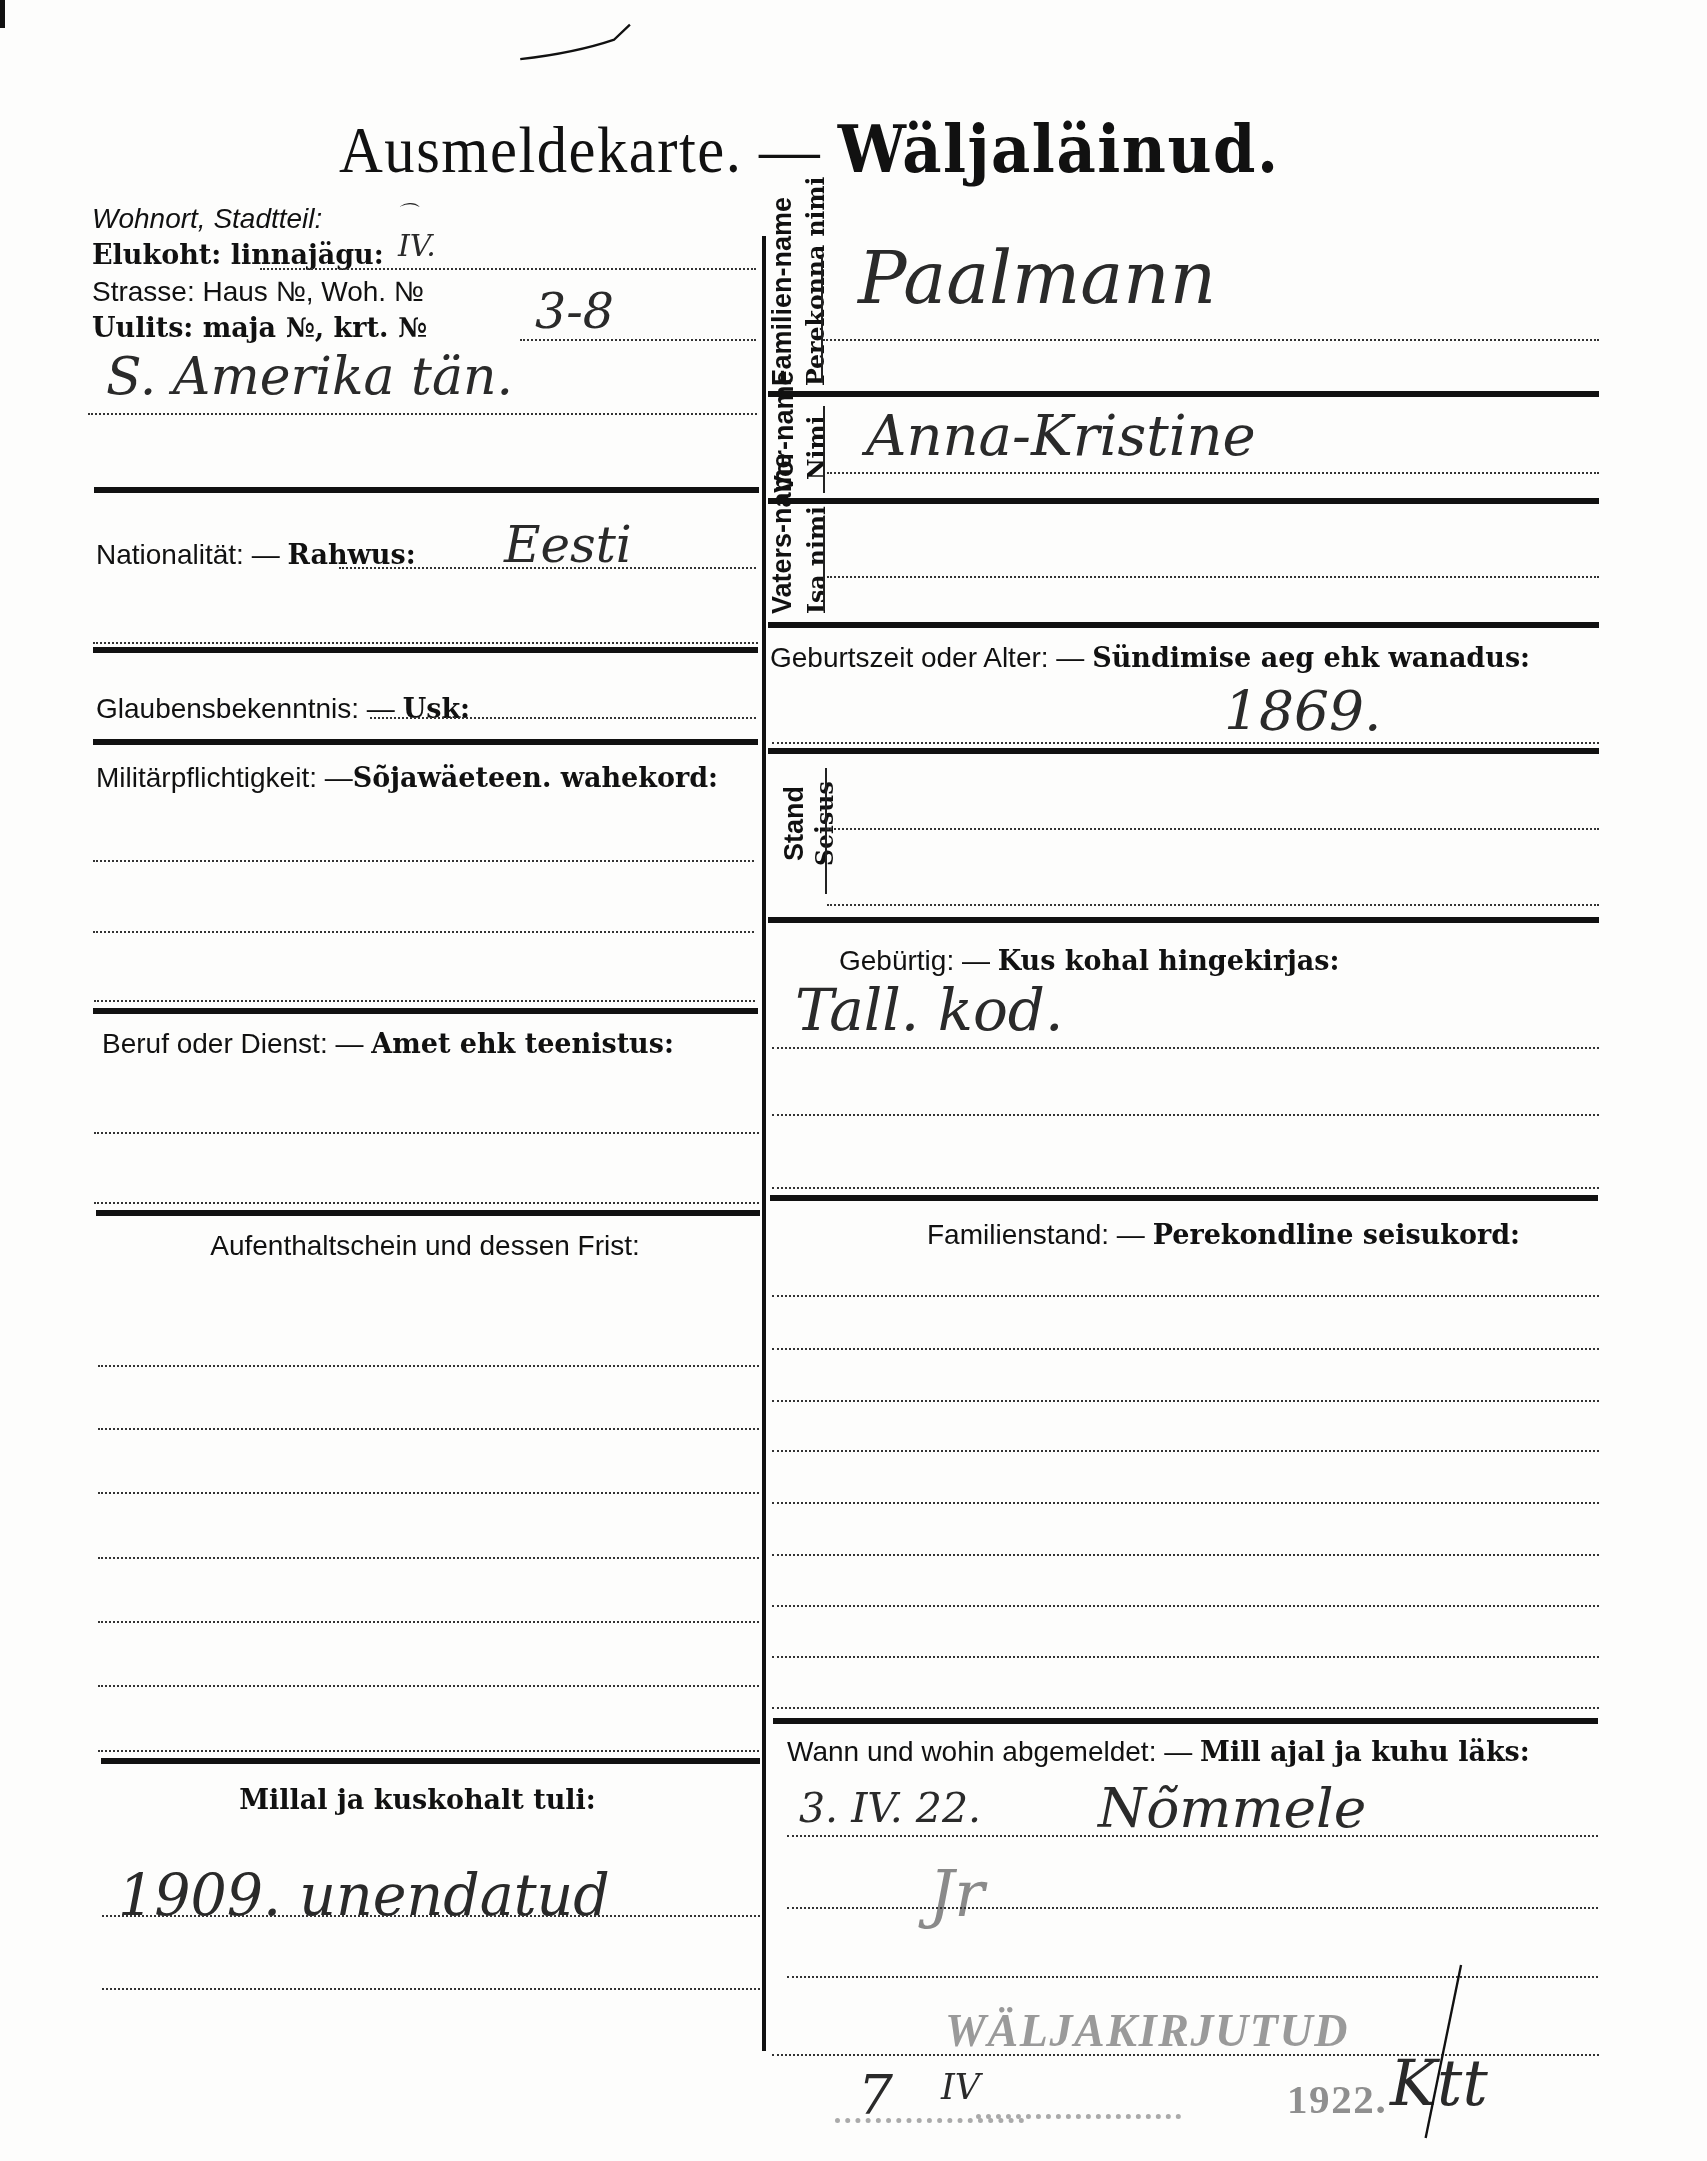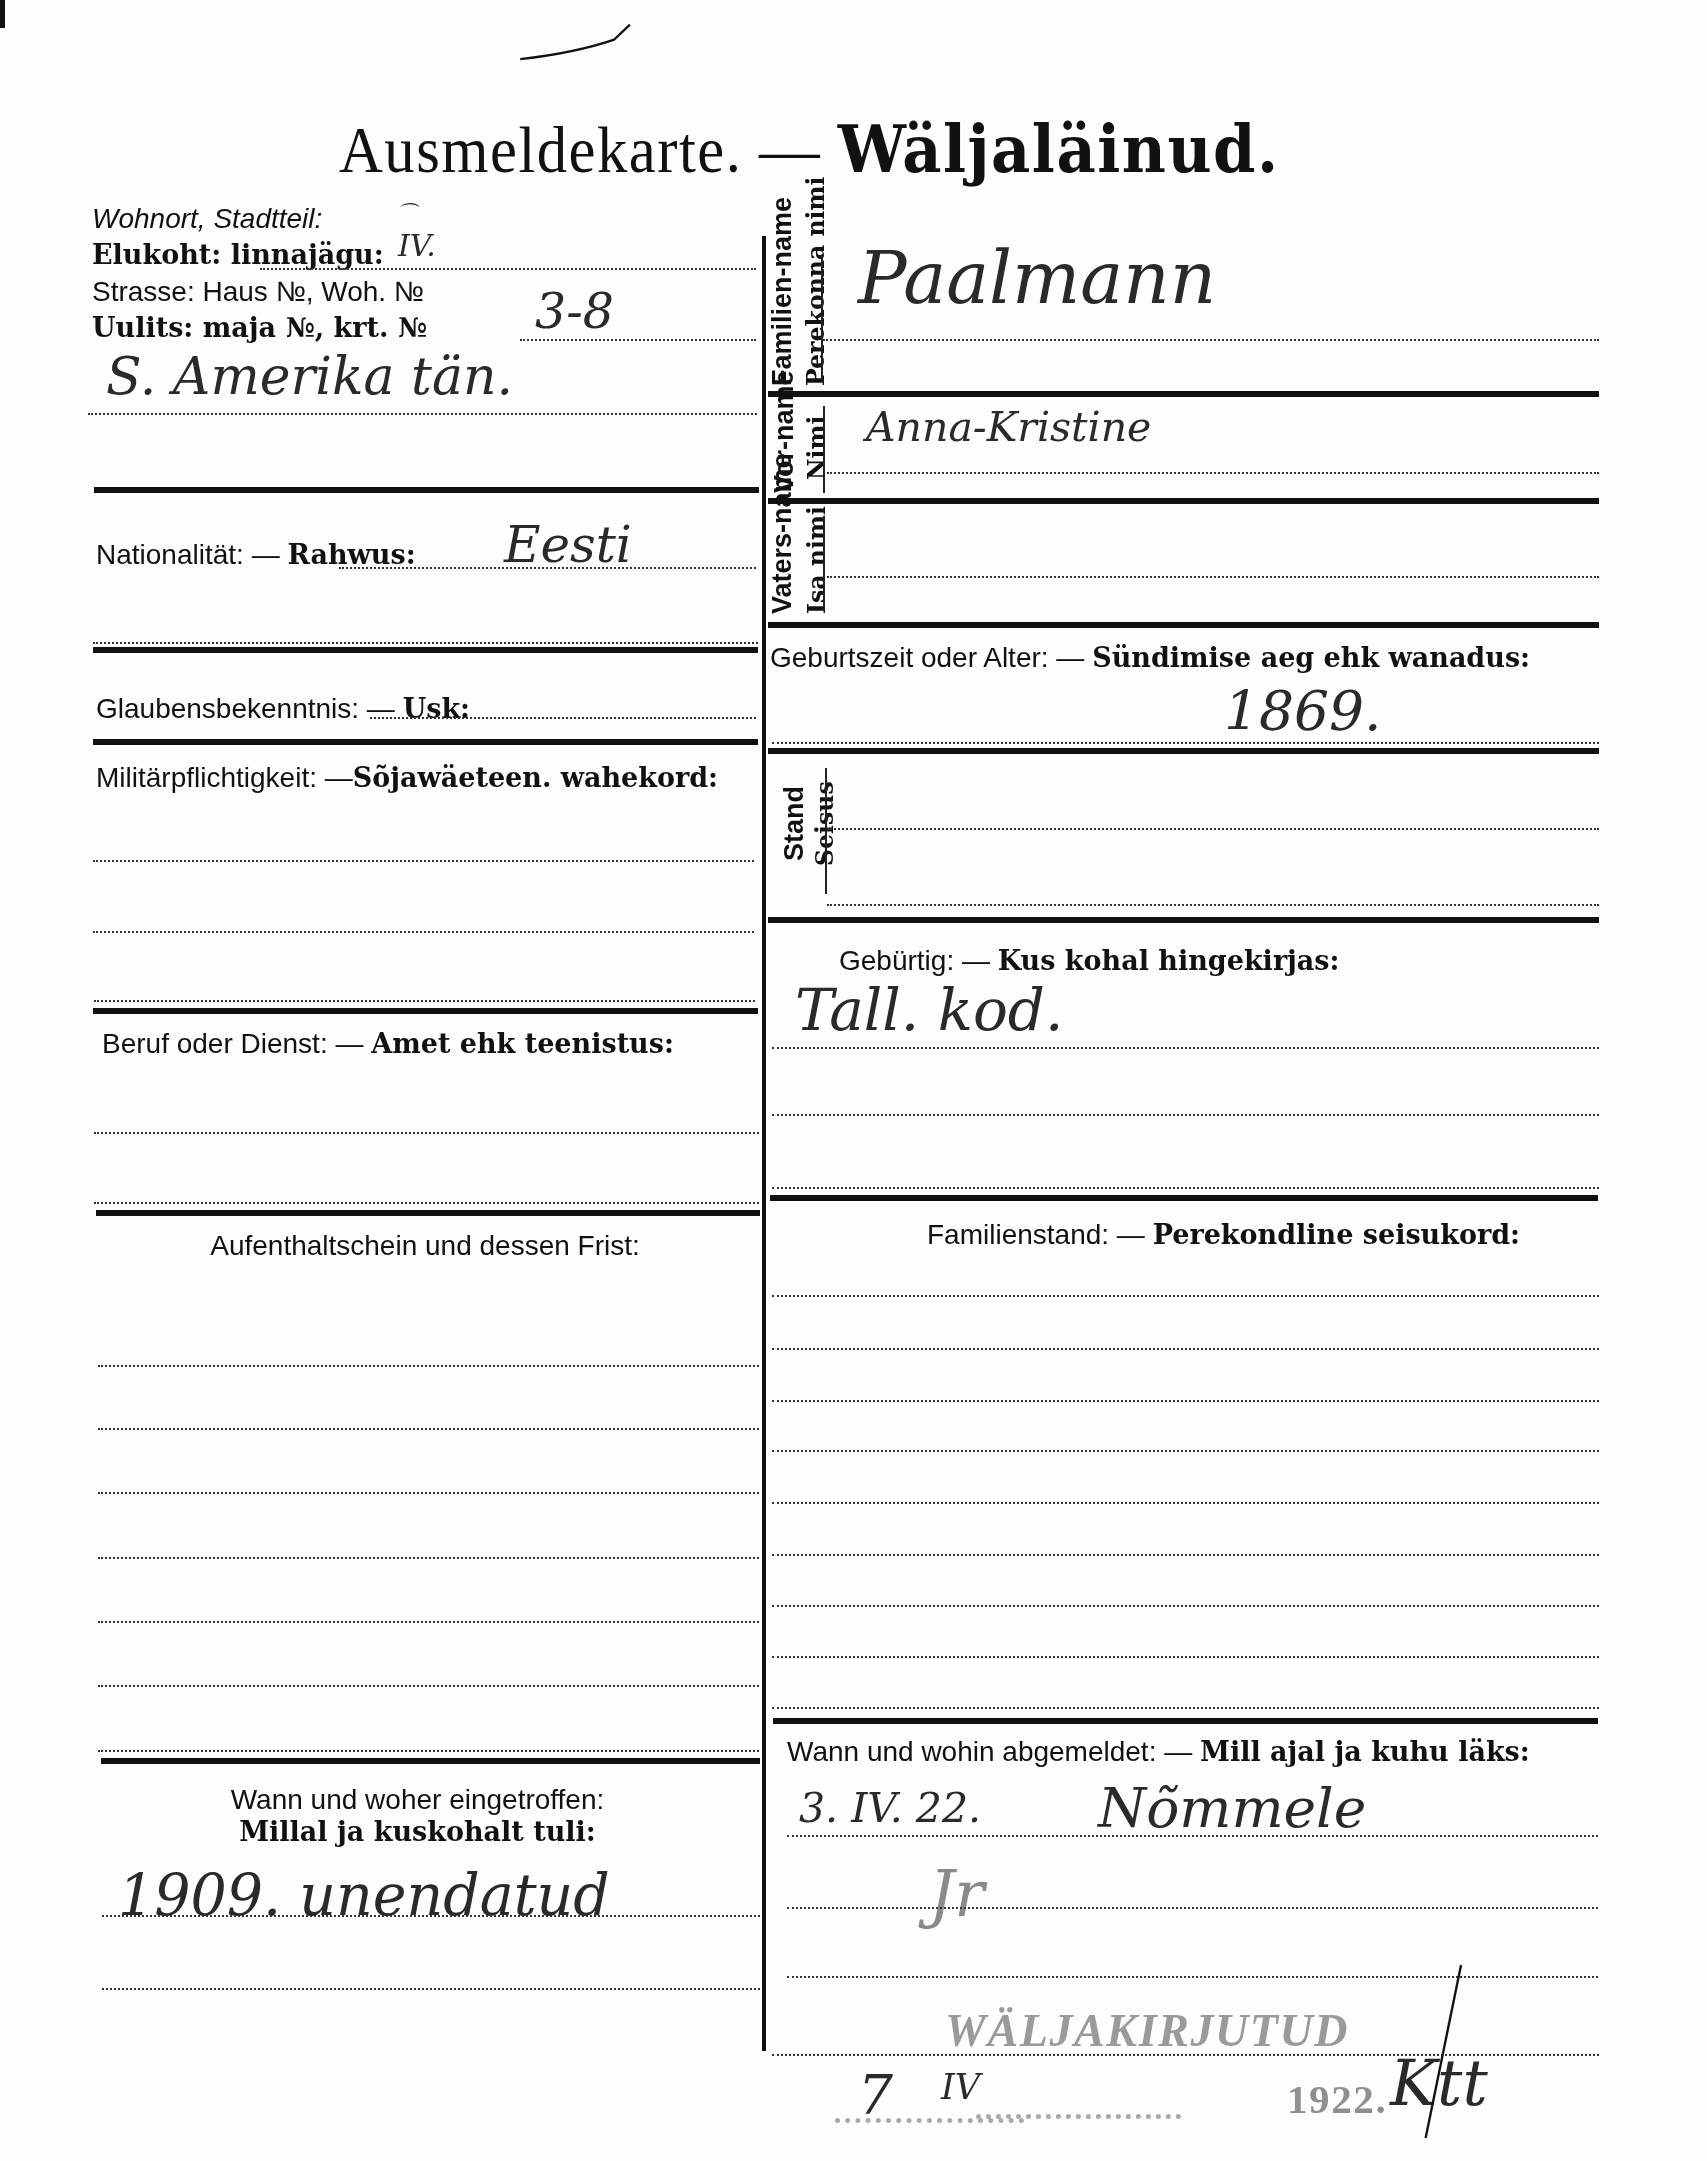--- a/index.html
+++ b/index.html
@@ -102,21 +102,20 @@
 <div class="abs hr-dot" style="left:98px;top:1365px;width:661px;"></div>
 <div class="abs hr-dot" style="left:98px;top:1428px;width:661px;"></div>
 <div class="abs hr-dot" style="left:98px;top:1492px;width:661px;"></div>
 <div class="abs hr-dot" style="left:98px;top:1557px;width:661px;"></div>
 <div class="abs hr-dot" style="left:98px;top:1621px;width:661px;"></div>
 <div class="abs hr-dot" style="left:98px;top:1685px;width:661px;"></div>
 <div class="abs hr-dot" style="left:98px;top:1750px;width:661px;"></div>
 <div class="abs hr-thick" style="left:101px;top:1758px;width:659px;"></div>
 
 <div class="abs lbl" style="left:142px;top:1784px;text-align:center;width:551px;">
-  <div>Wann und woher eingetroffen:</div>
   <div class="fr">Millal ja kuskohalt tuli:</div>
 </div>
 <div class="abs hand" style="left:118px;top:1862px;font-size:57px;">1909. unendatud</div>
 <div class="abs hr-dot" style="left:102px;top:1915px;width:658px;"></div>
 <div class="abs hr-dot" style="left:102px;top:1988px;width:658px;"></div>
 
 <div class="abs rot" style="left:768px;top:236px;height:150px;">
   <span>Familien-name</span>
 </div>
 <div class="abs rot" style="left:802px;top:236px;height:150px;">
@@ -127,21 +126,21 @@
 <div class="abs hr-dot" style="left:823px;top:339px;width:776px;"></div>
 <div class="abs hr-thick" style="left:768px;top:391px;width:831px;"></div>
 
 <div class="abs rot" style="left:770px;top:402px;height:91px;">
   <span>Vor-name</span>
 </div>
 <div class="abs rot" style="left:803px;top:402px;height:91px;">
   <span class="fr">Nimi</span>
 </div>
 <div class="abs vline-thin" style="left:823px;top:406px;height:87px;"></div>
-<div class="abs hand" style="left:866px;top:403px;font-size:41px;">Anna-Kristine</div>
+<div class="abs hand" style="left:866px;top:403px;font-size:56px;">Anna-Kristine</div>
 <div class="abs hr-dot" style="left:827px;top:472px;width:772px;"></div>
 <div class="abs hr-thick" style="left:768px;top:498px;width:831px;"></div>
 
 <div class="abs rot" style="left:768px;top:512px;height:102px;">
   <span>Vaters-name</span>
 </div>
 <div class="abs rot" style="left:803px;top:512px;height:102px;">
   <span class="fr">Isa nimi</span>
 </div>
 <div class="abs vline-thin" style="left:823px;top:516px;height:94px;"></div>

